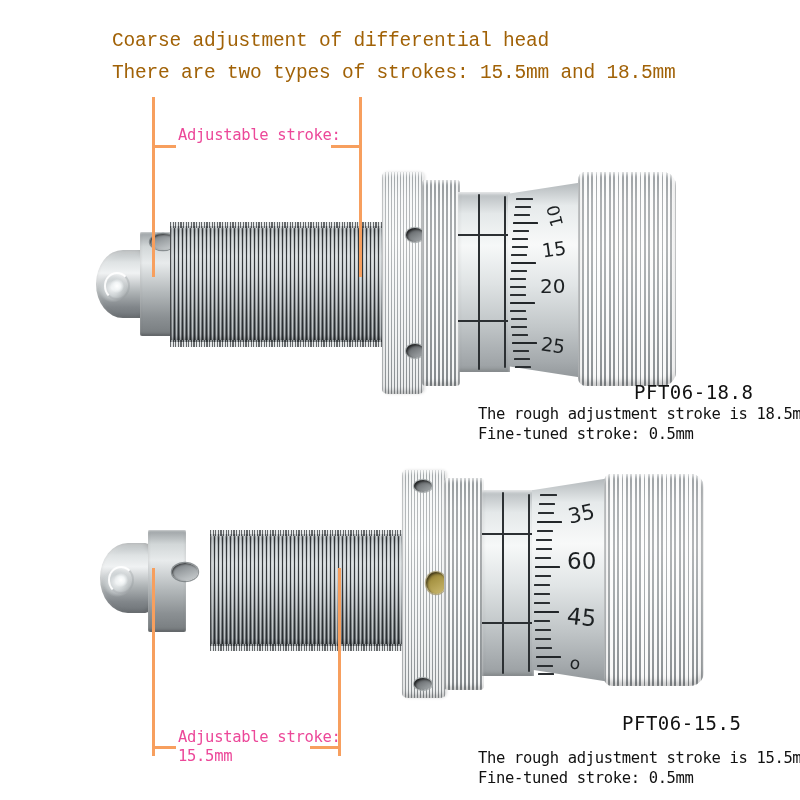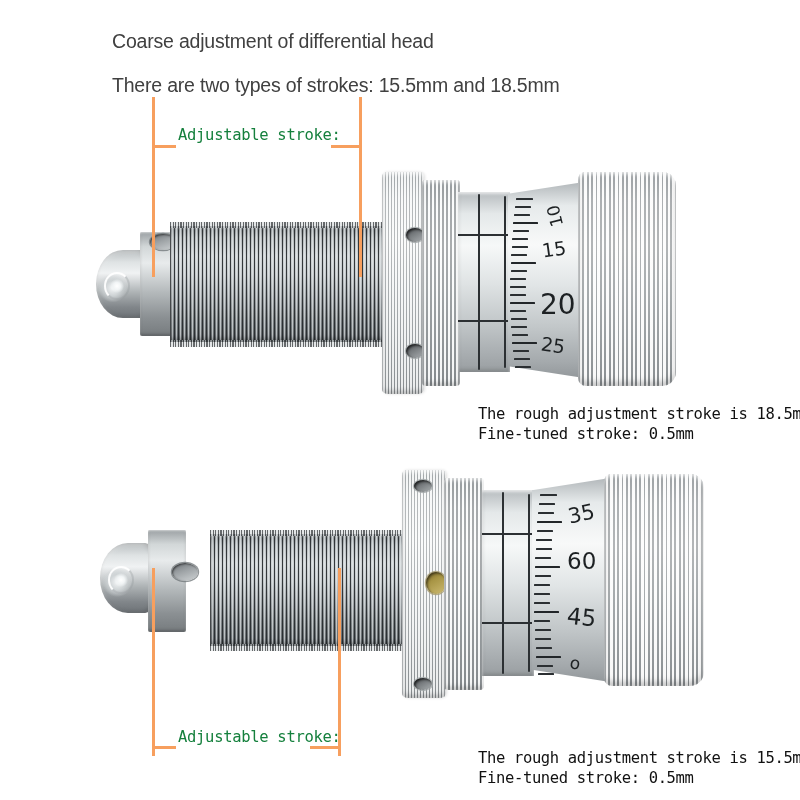--- a/index.html
+++ b/index.html
@@ -7,31 +7,31 @@
     width: 800px; height: 800px;
     background: #ffffff;
     font-family: "DejaVu Sans Mono", monospace;
     overflow: hidden;
   }
   #stage { position: relative; width: 800px; height: 800px; background: #fff; }
 
   
   .hdr {
     position: absolute; left: 112px;
-    font-family: Liberation Sans, sans-serif;
-    font-size: 19.5px; color: #404040; letter-spacing: -0.2px;
+    font-family: Liberation Mono, monospace;
+    font-size: 19.5px; color: #a16207; letter-spacing: -0.2px;
     white-space: nowrap;
   }
   #hdr1 { top: 30px; }
-  #hdr2 { top: 74px; }
+  #hdr2 { top: 62px; }
 
   .anno-txt {
     position: absolute;
     font-family: "DejaVu Sans Mono", monospace;
-    font-size: 15.5px; color: #15803d; letter-spacing: -0.3px;
+    font-size: 15.5px; color: #ec4899; letter-spacing: -0.3px;
     white-space: nowrap; line-height: 1.22;
   }
   .model {
     position: absolute;
     font-family: "DejaVu Sans Mono", monospace;
     font-size: 19px; color: #111; letter-spacing: 0.5px; white-space: nowrap;
   }
   .desc {
     position: absolute;
     font-family: "DejaVu Sans Mono", monospace;
@@ -223,37 +223,38 @@
       <div class="tick" style="left:3px;  top:136px; width:16px;"></div>
       <div class="tick" style="left:3px;  top:144px; width:16px;"></div>
       <div class="tick" style="left:4px;  top:152px; width:16px;"></div>
       <div class="tick major" style="left:4px; top:160px; width:25px;"></div>
       <div class="tick" style="left:5px;  top:168px; width:16px;"></div>
       <div class="tick" style="left:6px;  top:176px; width:16px;"></div>
       <div class="tick" style="left:7px;  top:184px; width:16px;"></div>
 
       <div class="scale-num" style="left:36px; top:24px; font-size:17px; transform:rotate(-104deg);">10</div>
       <div class="scale-num" style="left:34px; top:56px; font-size:19px; transform:rotate(-8deg);">15</div>
-      <div class="scale-num" style="left:32px; top:106px; font-size:28px;">20</div>
+      <div class="scale-num" style="left:32px; top:92px; font-size:20px;">20</div>
       <div class="scale-num" style="left:33px; top:152px; font-size:19px; transform:rotate(8deg);">25</div>
     </div>
 
     <div class="thimble-knurl" style="left:578px; top:172px; width:98px; height:214px;"></div>
   </div>
 
   <div>
     <div class="vline" style="left:152px; top:97px; height:180px;"></div>
     <div class="vline" style="left:359px; top:97px; height:180px;"></div>
     <div class="hdash" style="left:152px; top:145px; width:24px;"></div>
     <div class="hdash" style="left:331px; top:145px; width:30px;"></div>
   </div>
   <div class="anno-txt" style="left:178px; top:126px;">
     <div>Adjustable stroke:</div>
   </div>
 
+  <div class="model" style="left:634px; top:381px;">PFT06-18.8</div>
   <div class="desc" style="left:478px; top:404px;">
     <div>The rough adjustment stroke is 18.5mm</div>
     <div>Fine-tuned stroke: 0.5mm</div>
   </div>
 
   <div class="device" style="left:0; top:0; width:800px; height:800px;">
 
     <div class="tip" style="left:100px; top:543px; width:58px; height:70px;"></div>
     <div class="tip-ring" style="left:108px; top:566px; width:26px; height:28px;"></div>
     <div class="tip-hl" style="left:114px; top:573px; width:14px; height:14px;"></div>
@@ -314,20 +315,22 @@
   </div>
 
   <div>
     <div class="vline" style="left:152px; top:568px; height:188px;"></div>
     <div class="vline" style="left:338px; top:568px; height:188px;"></div>
     <div class="hdash" style="left:152px; top:746px; width:24px;"></div>
     <div class="hdash" style="left:310px; top:746px; width:30px;"></div>
   </div>
   <div class="anno-txt" style="left:178px; top:728px;">
     <div>Adjustable stroke:</div>
-  </div>
-
+    <div>15.5mm</div>
+  </div>
+
+  <div class="model" style="left:622px; top:712px;">PFT06-15.5</div>
   <div class="desc" style="left:478px; top:748px;">
     <div>The rough adjustment stroke is 15.5mm</div>
     <div>Fine-tuned stroke: 0.5mm</div>
   </div>
 
 </div>
 
 </body></html>

